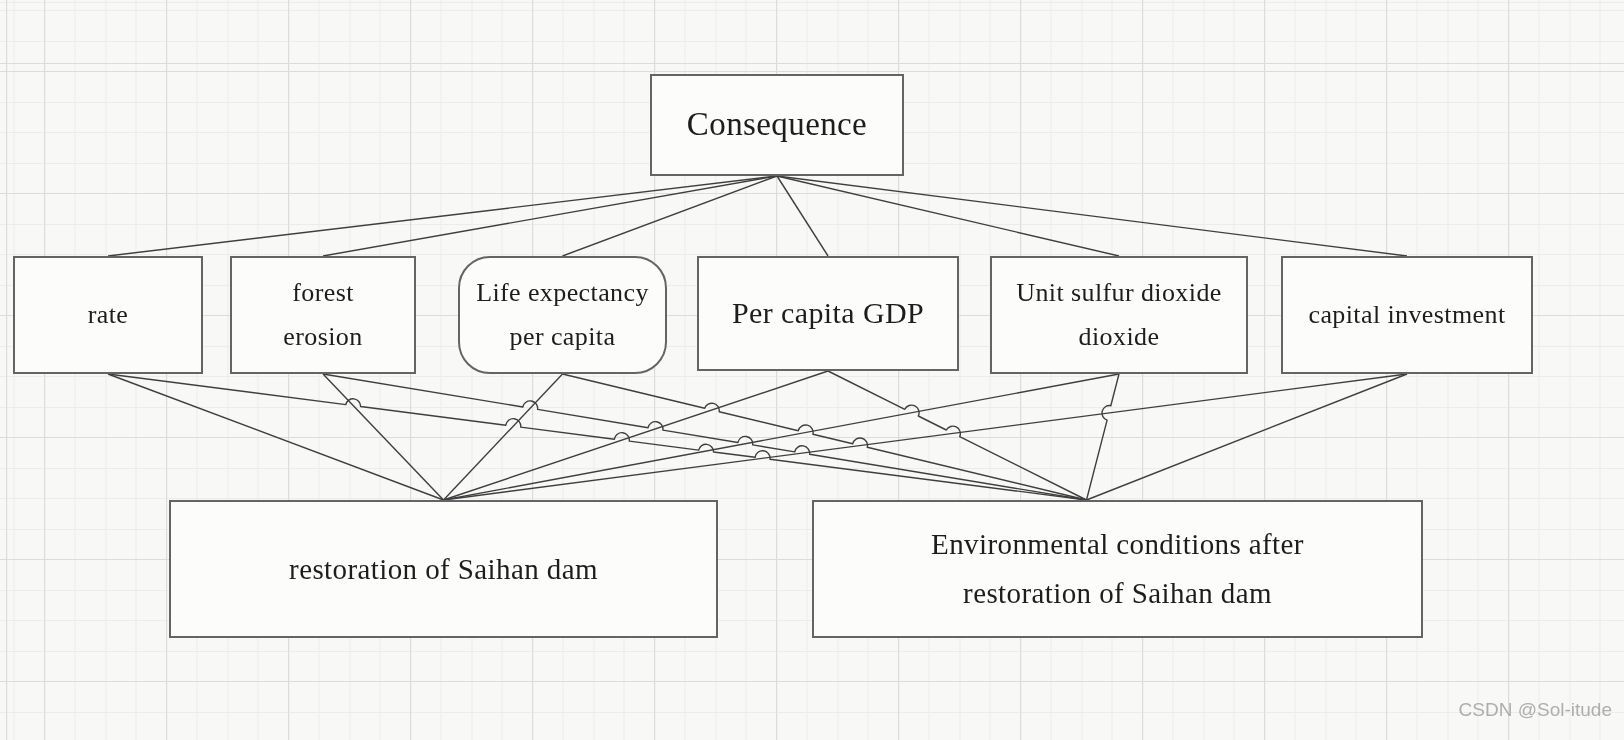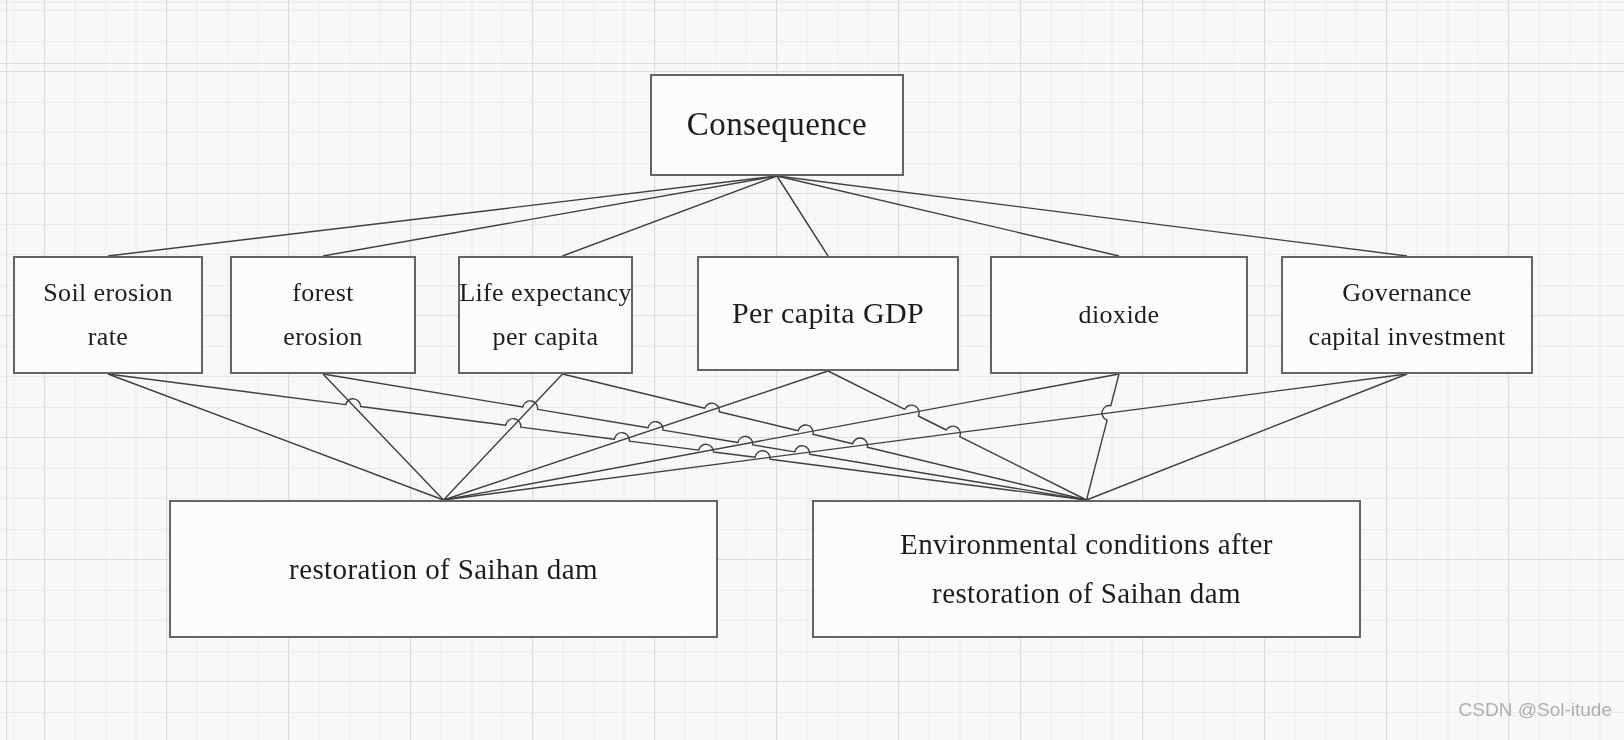--- a/index.html
+++ b/index.html
@@ -49,43 +49,42 @@
       <path d="M562.5,374.0 L704.7,408.2 A7.5,7.5 0 0 1 719.2,411.7 L798.3,430.7 A7.5,7.5 0 0 1 812.9,434.2 L852.7,443.8 A7.5,7.5 0 0 1 867.3,447.3 L1086.5,500.0" fill="none" stroke="#3f3f3f" stroke-width="1.4" stroke-linejoin="round"></path>
       <path d="M828.0,371.0 L904.8,409.3 A7.5,7.5 0 0 1 918.3,416.0 L946.3,430.0 A7.5,7.5 0 0 1 959.7,436.7 L1086.5,500.0" fill="none" stroke="#3f3f3f" stroke-width="1.4" stroke-linejoin="round"></path>
       <path d="M1086.5,500.0 L1107.1,420.2 A7.5,7.5 0 0 1 1110.8,405.7 L1119.0,374.0" fill="none" stroke="#3f3f3f" stroke-width="1.4" stroke-linejoin="round"></path>
       <path d="M1086.5,500.0 L1407.0,374.0" fill="none" stroke="#3f3f3f" stroke-width="1.4" stroke-linejoin="round"></path>
     </svg>
   <div id="nodes-root">
       <div class="node" style="left: 650px; top: 74px; width: 254px; height: 102px; font-size: 33px;">
         <div class="ln">Consequence</div>
       </div>
       <div class="node" style="left: 13px; top: 256px; width: 190px; height: 118px; font-size: 26px;">
-        <div class="ln">Soil erosion</div>
         <div class="ln">rate</div>
       </div>
       <div class="node" style="left: 230px; top: 256px; width: 186px; height: 118px; font-size: 26px; text-align: center;">
         <div class="ln">forest</div>
         <div class="ln">erosion</div>
       </div>
-      <div class="node" style="left: 458px; top: 256px; width: 175px; height: 118px; font-size: 26px;">
+      <div class="node" style="left: 458px; top: 256px; width: 209px; height: 118px; font-size: 26px; border-radius: 32px;">
         <div class="ln">Life expectancy</div>
         <div class="ln">per capita</div>
       </div>
       <div class="node" style="left: 697px; top: 256px; width: 262px; height: 115px; font-size: 30px; text-align: right;">
         <div class="ln">Per capita GDP</div>
       </div>
       <div class="node" style="left: 990px; top: 256px; width: 258px; height: 118px; font-size: 26px;">
+        <div class="ln">Unit sulfur dioxide</div>
         <div class="ln">dioxide</div>
       </div>
       <div class="node" style="left: 1281px; top: 256px; width: 252px; height: 118px; font-size: 26px;">
-        <div class="ln">Governance</div>
         <div class="ln">capital investment</div>
       </div>
       <div class="node" style="left: 169px; top: 500px; width: 549px; height: 138px; font-size: 29px;">
         <div class="ln">restoration of Saihan dam</div>
       </div>
-      <div class="node" style="left: 812px; top: 500px; width: 549px; height: 138px; font-size: 29px;">
+      <div class="node" style="left: 812px; top: 500px; width: 611px; height: 138px; font-size: 29px;">
         <div class="ln">Environmental conditions after</div>
         <div class="ln">restoration of Saihan dam</div>
       </div>
     </div>
   <div class="watermark">CSDN @Sol-itude</div>
 </div>
 
 </body></html>

